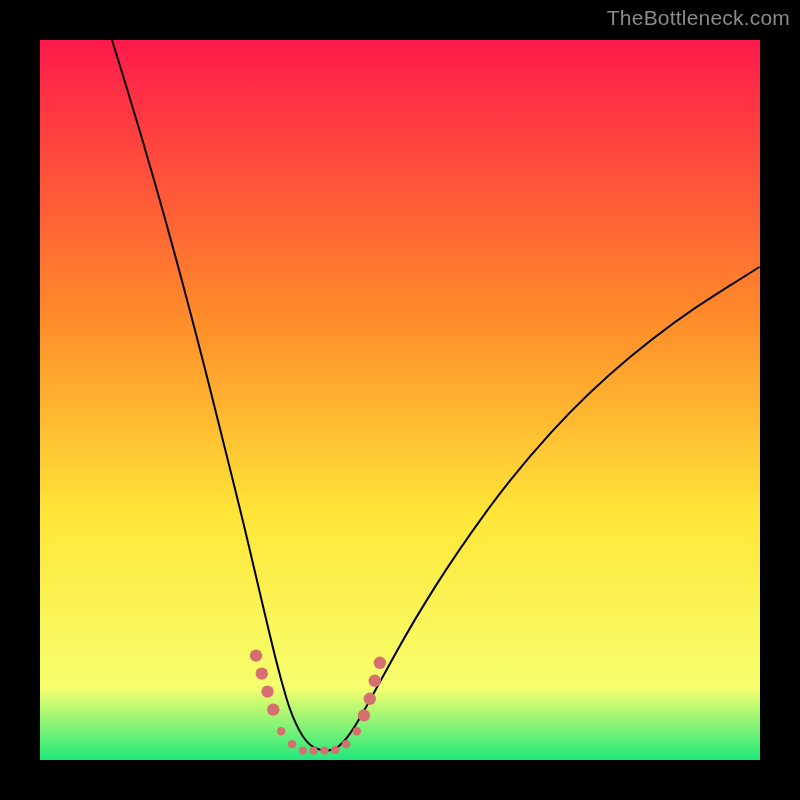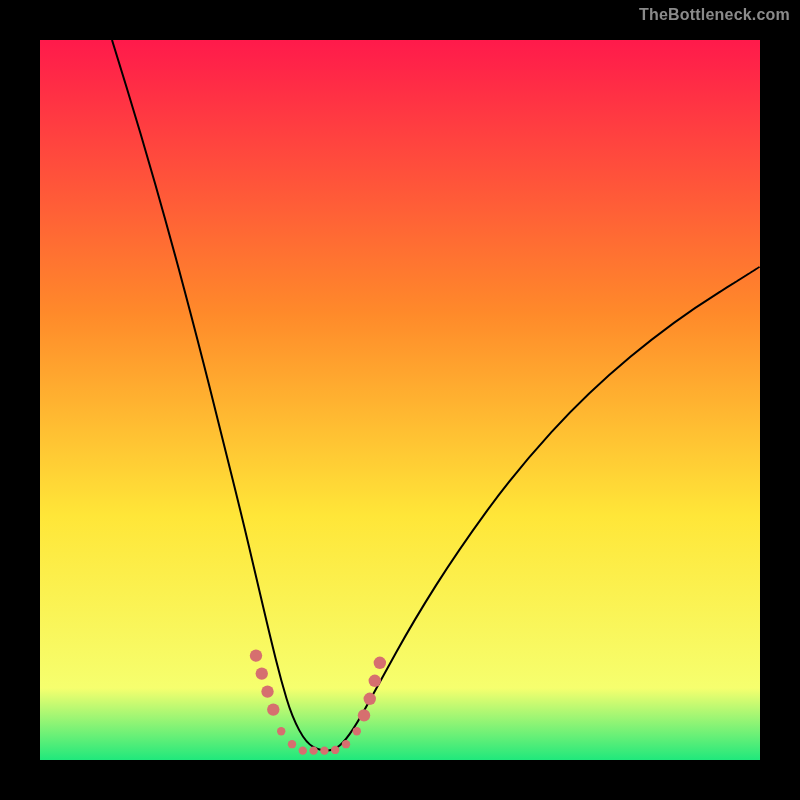--- a/index.html
+++ b/index.html
@@ -22,22 +22,22 @@
     top: 40px;
     width: 720px;
     height: 720px;
     overflow: hidden;
   }
   .watermark {
     position: absolute;
     top: 6px;
     right: 10px;
     color: #8a8a8a;
-    font-size: 16px;
-    font-weight: 700;
+    font-size: 21px;
+    font-weight: 400;
     letter-spacing: 0.2px;
     user-select: none;
     text-align: right;
   }
 </style>
 </head>
 <body>
 
 <div class="frame">
   <div class="watermark">TheBottleneck.com</div>

